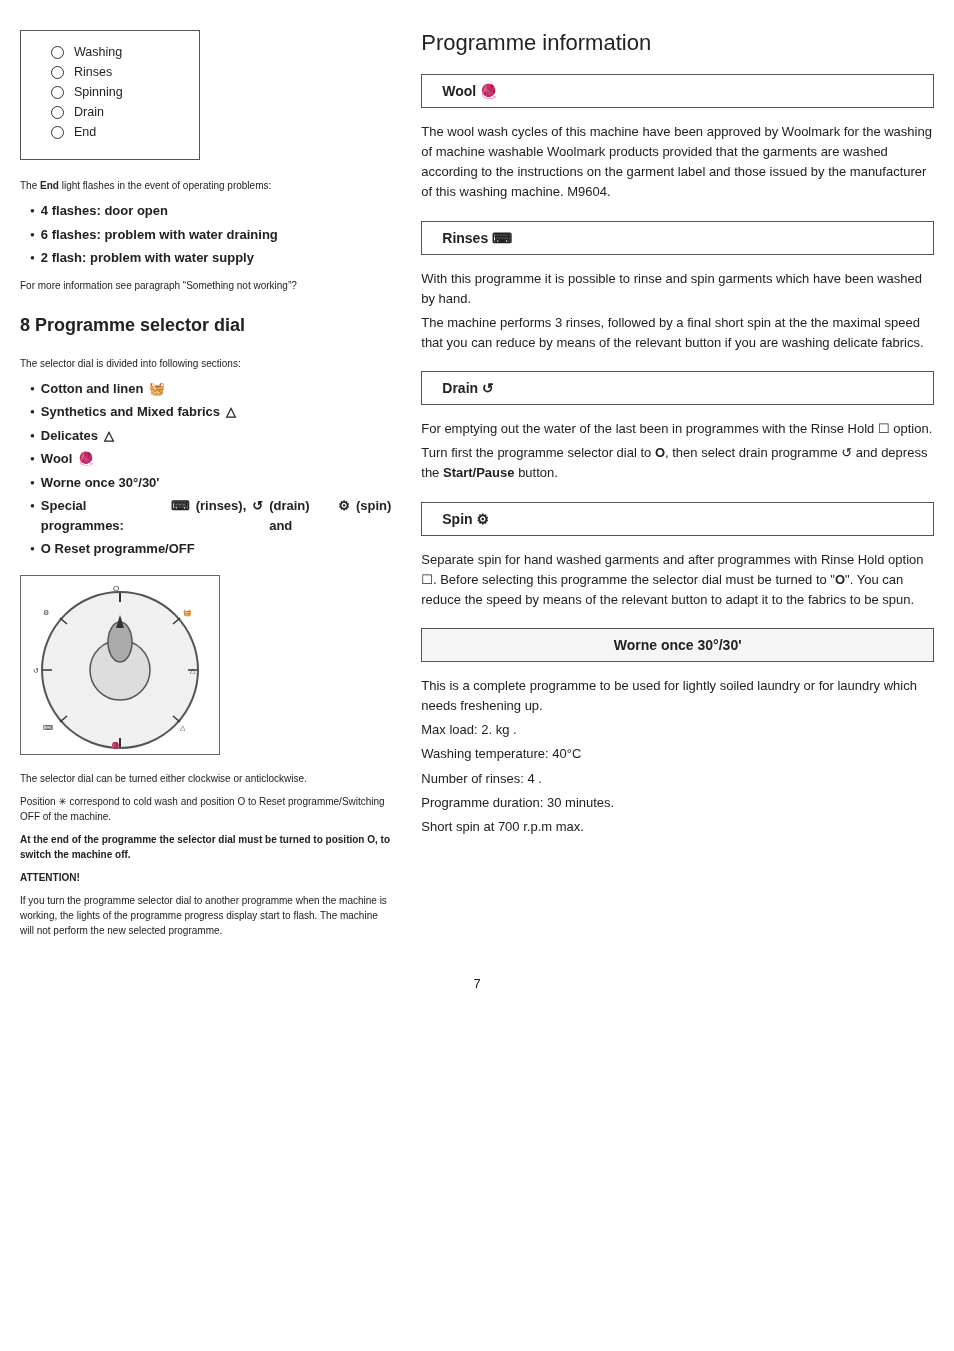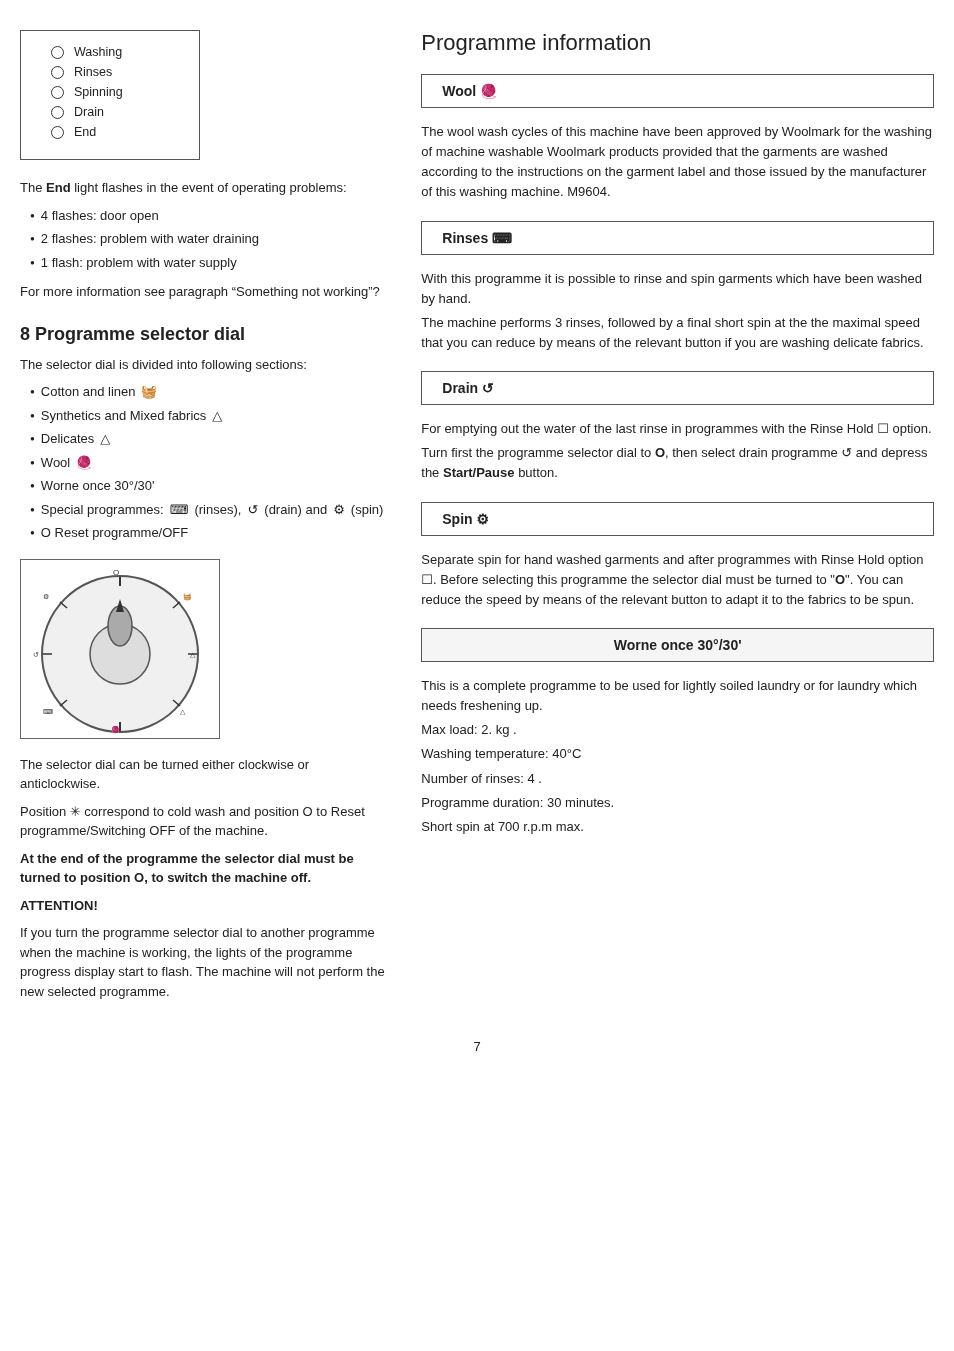--- a/index.html
+++ b/index.html
@@ -47,41 +47,42 @@
       border-radius: 50%;
       border: 1.5px solid #333;
       display: inline-block;
       flex-shrink: 0;
     }
 
     
     .section-heading {
       font-size: 18px;
       font-weight: bold;
-      margin-bottom: 10px;
+      margin-bottom: 20px;
       margin-top: 22px;
       font-family: Arial, sans-serif;
     }
 
     p {
       margin-bottom: 8px;
       line-height: 1.5;
-      font-size: 13px;
+      font-size: 10px;
     }
     .bullet-list {
       margin: 6px 0 10px 10px;
       list-style: none;
     }
     .bullet-list li {
       margin-bottom: 4px;
       font-size: 13px;
       line-height: 1.5;
       display: flex;
       align-items: flex-start;
       gap: 6px;
+      font-weight: bold;
     }
     .bullet-list li::before {
       content: '●';
       font-size: 8px;
       margin-top: 4px;
       flex-shrink: 0;
     }
 
     
     .dial-container {
@@ -168,22 +169,22 @@
       <div class="status-item">
         <span class="status-circle"></span>
         <span>End</span>
       </div>
     </div>
 
     <p>The <strong>End</strong><span> light flashes in the event of operating problems:</span></p>
 
     <ul class="bullet-list">
       <li>4 flashes: door open</li>
-      <li>2 flashes: problem with water draining</li>
-      <li>1 flash: problem with water supply</li>
+      <li>6 flashes: problem with water draining</li>
+      <li>2 flash: problem with water supply</li>
     </ul>
 
     <p>For more information see paragraph “Something not working”?</p>
 
     <h2 class="section-heading">8 Programme selector dial</h2>
 
     <p>The selector dial is divided into following sections:</p>
 
     <ul class="bullet-list">
       <li>Cotton and linen <span>🧺</span></li>
@@ -255,21 +256,21 @@
       </div>
       <p>With this programme it is possible to rinse and spin garments which have been washed by hand.</p>
       <p>The machine performs 3 rinses, followed by a final short spin at the the maximal speed that you can reduce by means of the relevant button if you are washing delicate fabrics.</p>
     </div>
 
     <div class="prog-section">
       <div class="prog-box">
         <span>Drain</span>
         <span> ↺</span>
       </div>
-      <p>For emptying out the water of the last rinse in programmes with the Rinse Hold ☐ option.</p>
+      <p>For emptying out the water of the last been in programmes with the Rinse Hold ☐ option.</p>
       <p>Turn first the programme selector dial to <strong>O</strong>, then select drain programme ↺ and depress the <strong>Start/Pause</strong> button.</p>
     </div>
 
     <div class="prog-section">
       <div class="prog-box">
         <span>Spin</span>
         <span> ⚙</span>
       </div>
       <p>Separate spin for hand washed garments and after programmes with Rinse Hold option ☐. Before selecting this programme the selector dial must be turned to "<strong>O</strong>". You can reduce the speed by means of the relevant button to adapt it to the fabrics to be spun.</p>
     </div>

